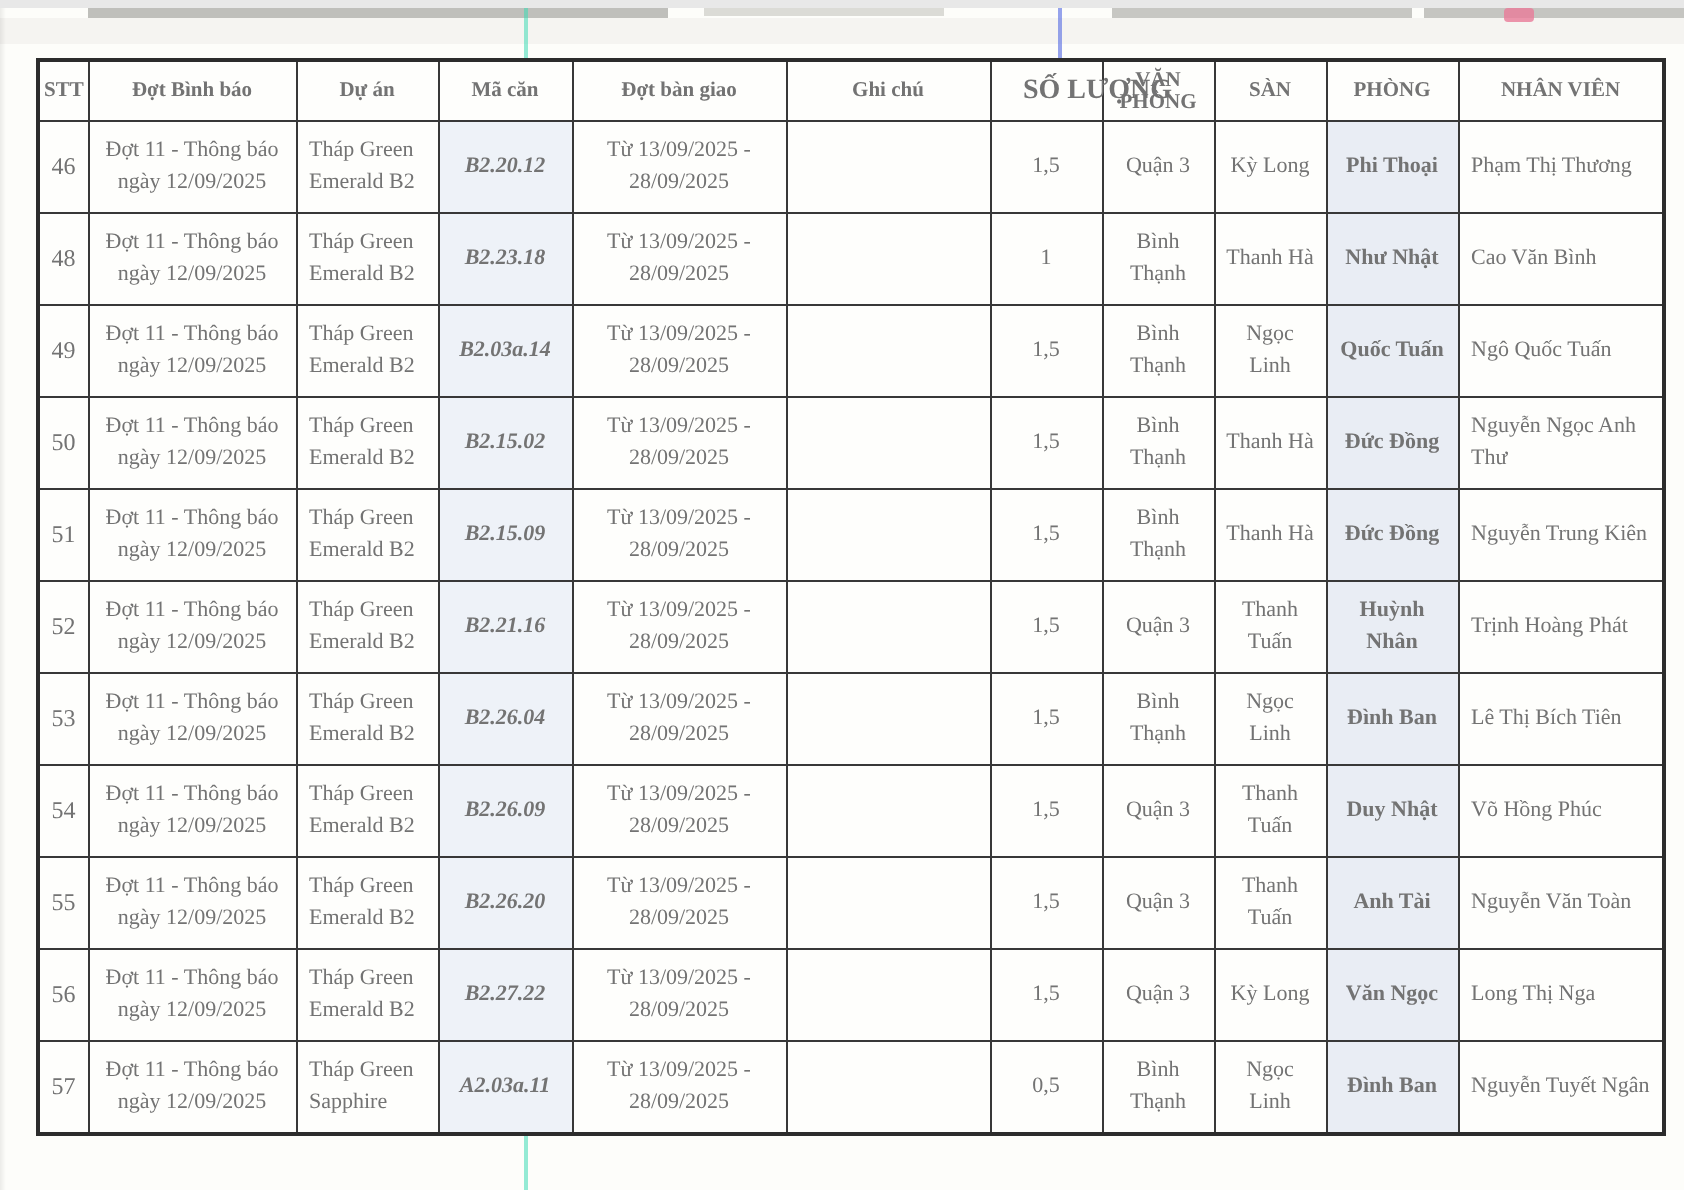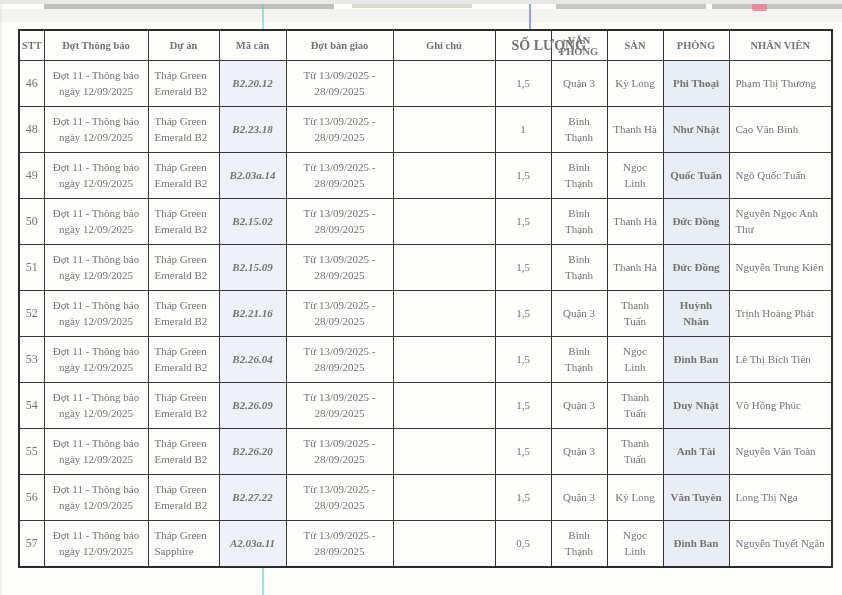--- a/index.html
+++ b/index.html
@@ -72,21 +72,21 @@
         <col style="width:102px">
       <col style="width:56px">
         <col style="width:56px">
         <col style="width:56px">
       <col style="width:66px">
         <col style="width:103px">
     </colgroup>
     <thead>
       <tr>
         <th>STT</th>
-        <th>Đợt Thông báo</th>
+        <th>Đợt Bình báo</th>
         <th>Dự án</th>
         <th>Mã căn</th>
         <th>Đợt bàn giao</th>
         <th>Ghi chú</th>
         <th class="h-soluong">SỐ LƯỢNG</th>
         <th>VĂN PHÒNG</th>
         <th>SÀN</th>
         <th>PHÒNG</th>
         <th>NHÂN VIÊN</th>
       </tr>
@@ -212,21 +212,21 @@
         <tr>
       <td class="c-stt">56</td>
       <td class="c-dot">Đợt 11 - Thông báo ngày 12/09/2025</td>
       <td class="c-duan">Tháp Green Emerald B2</td>
       <td class="c-macan">B2.27.22</td>
       <td class="c-bangiao">Từ 13/09/2025 - 28/09/2025</td>
       <td class="c-ghichu"></td>
       <td class="c-soluong">1,5</td>
       <td class="c-vanphong">Quận 3</td>
       <td class="c-san">Kỳ Long</td>
-      <td class="c-phong">Văn Tuyên</td>
+      <td class="c-phong">Văn Ngọc</td>
       <td class="c-nhanvien">Long Thị Nga</td>
     </tr>
         <tr>
       <td class="c-stt">57</td>
       <td class="c-dot">Đợt 11 - Thông báo ngày 12/09/2025</td>
       <td class="c-duan">Tháp Green Sapphire</td>
       <td class="c-macan">A2.03a.11</td>
       <td class="c-bangiao">Từ 13/09/2025 - 28/09/2025</td>
       <td class="c-ghichu"></td>
       <td class="c-soluong">0,5</td>

